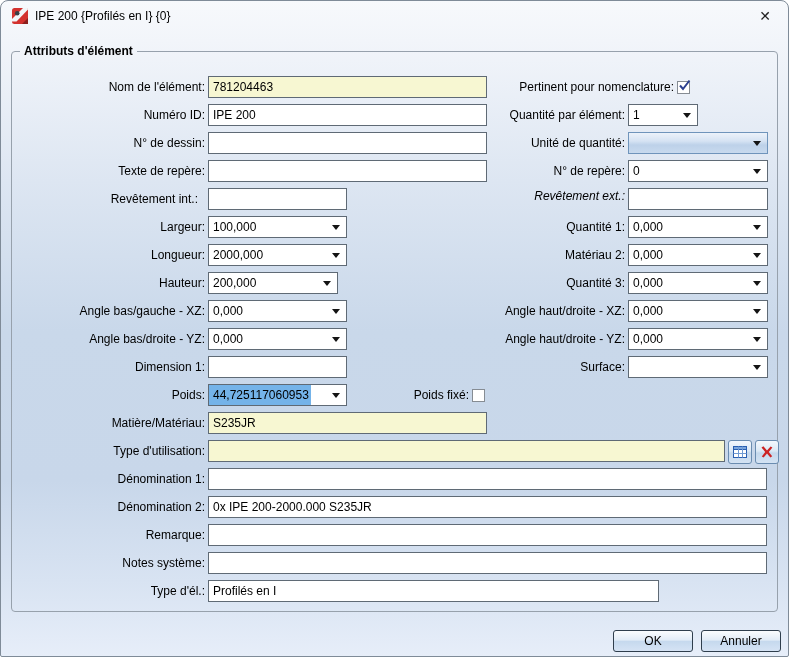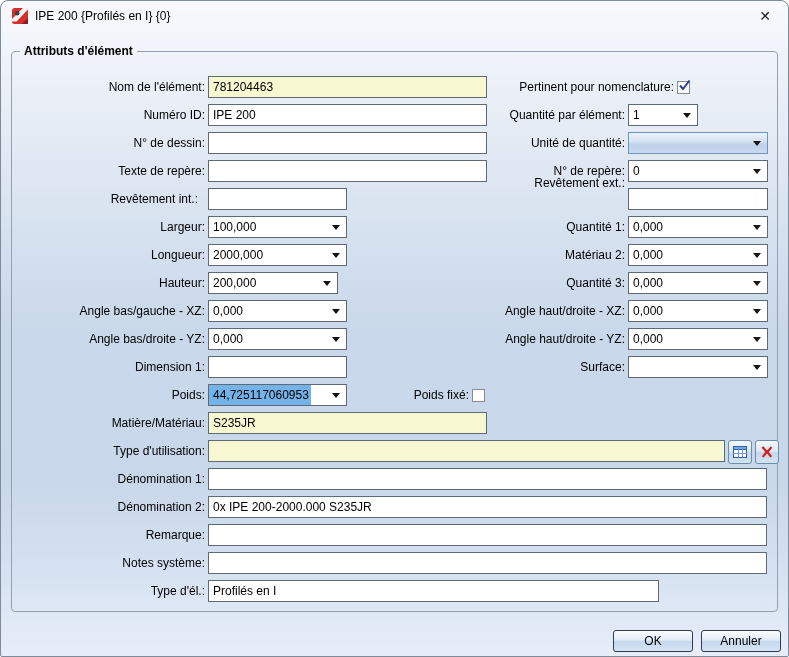--- a/index.html
+++ b/index.html
@@ -150,21 +150,21 @@
       <div class="flabel" style="left: 420px; top: 131px; width: 204px;">Unité de quantité:</div>
       <div class="field combo bluegrad" style="left: 627px; top: 131px; width: 140px;">
         <span class="val"></span>
         <span class="arrow"></span>
       </div>
       <div class="flabel" style="left: 420px; top: 159px; width: 204px;">N° de repère:</div>
       <div class="field combo" style="left: 627px; top: 159px; width: 140px;">
         <span class="val">0</span>
         <span class="arrow"></span>
       </div>
-      <div class="flabel" style="left: 420px; top: 171px; width: 204px;">Revêtement ext.:</div>
+      <div class="flabel" style="left: 420px; top: 184px; width: 204px; font-style: italic;">Revêtement ext.:</div>
       <div class="field" style="left: 627px; top: 187px; width: 140px;">
         <span class="val"></span>
       </div>
       <div class="flabel" style="left: 420px; top: 215px; width: 204px;">Quantité 1:</div>
       <div class="field combo" style="left: 627px; top: 215px; width: 140px;">
         <span class="val">0,000</span>
         <span class="arrow"></span>
       </div>
       <div class="flabel" style="left: 420px; top: 243px; width: 204px;">Matériau 2:</div>
       <div class="field combo" style="left: 627px; top: 243px; width: 140px;">

